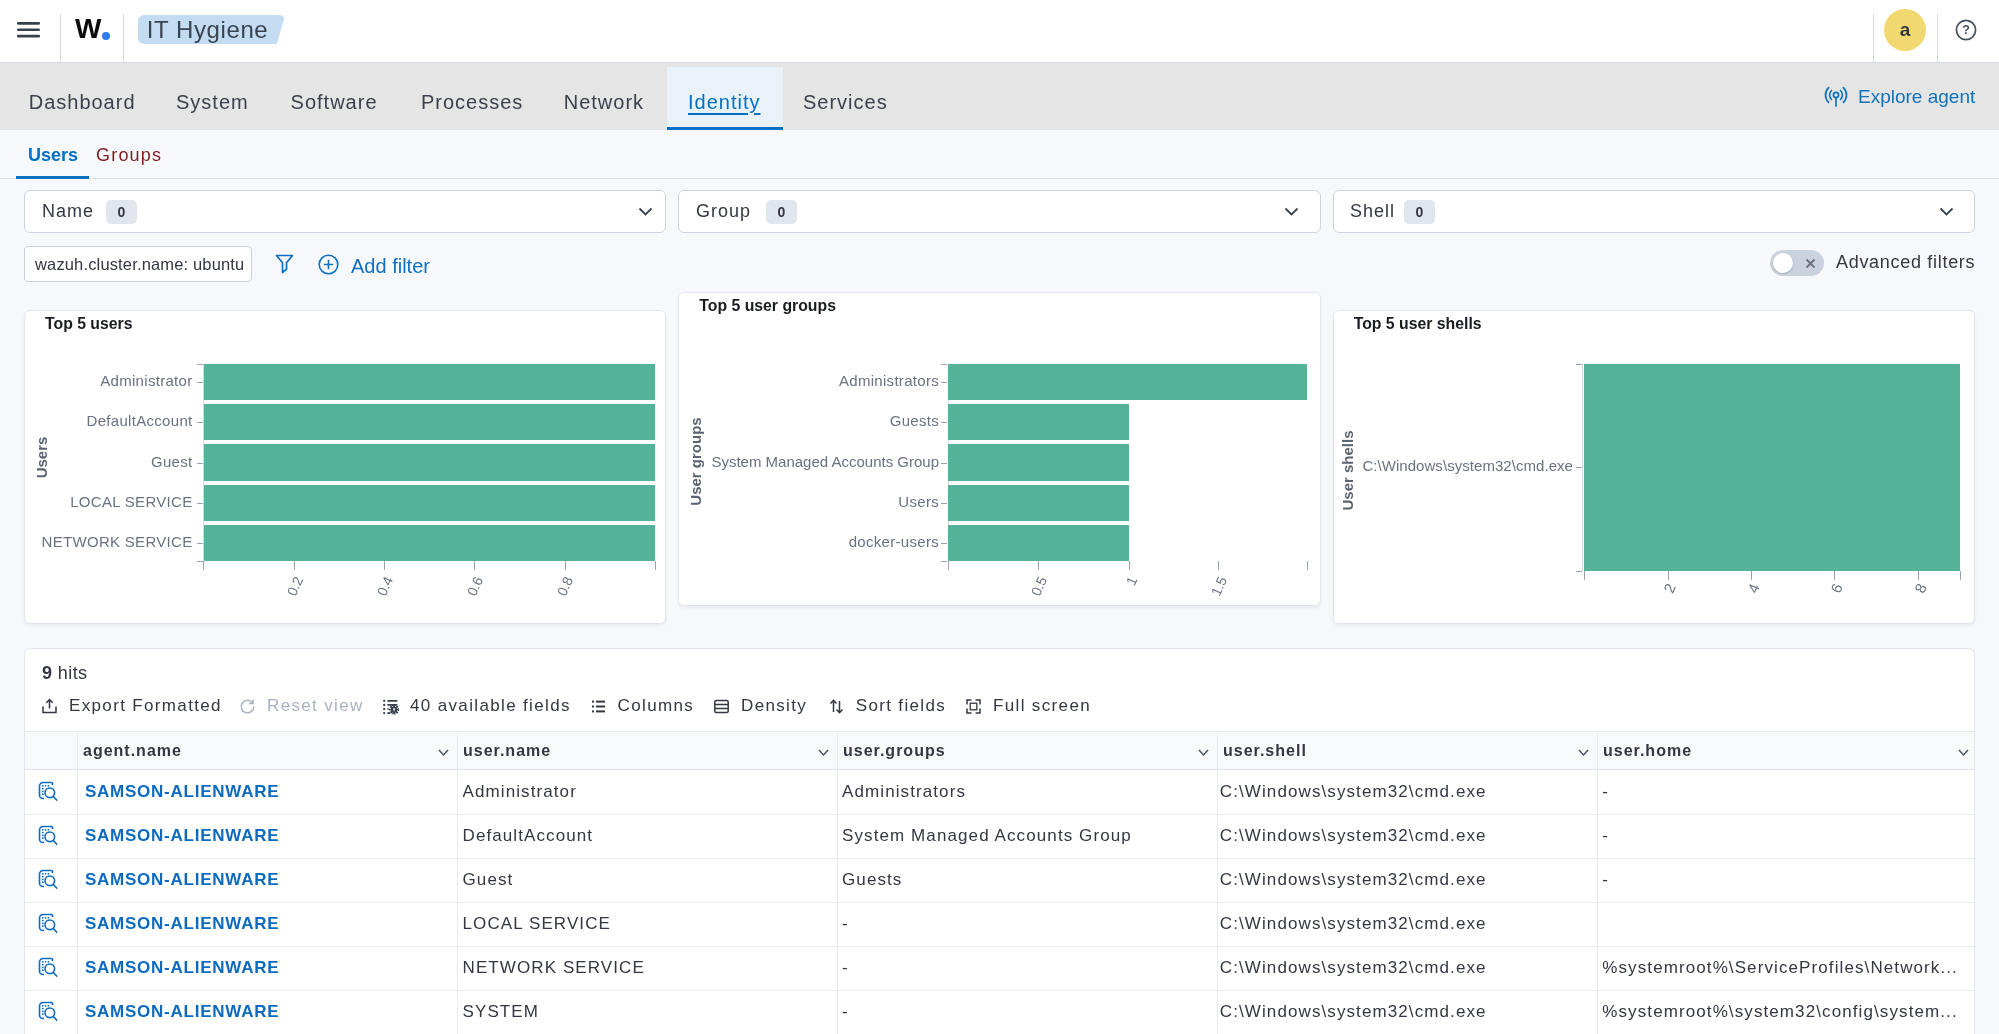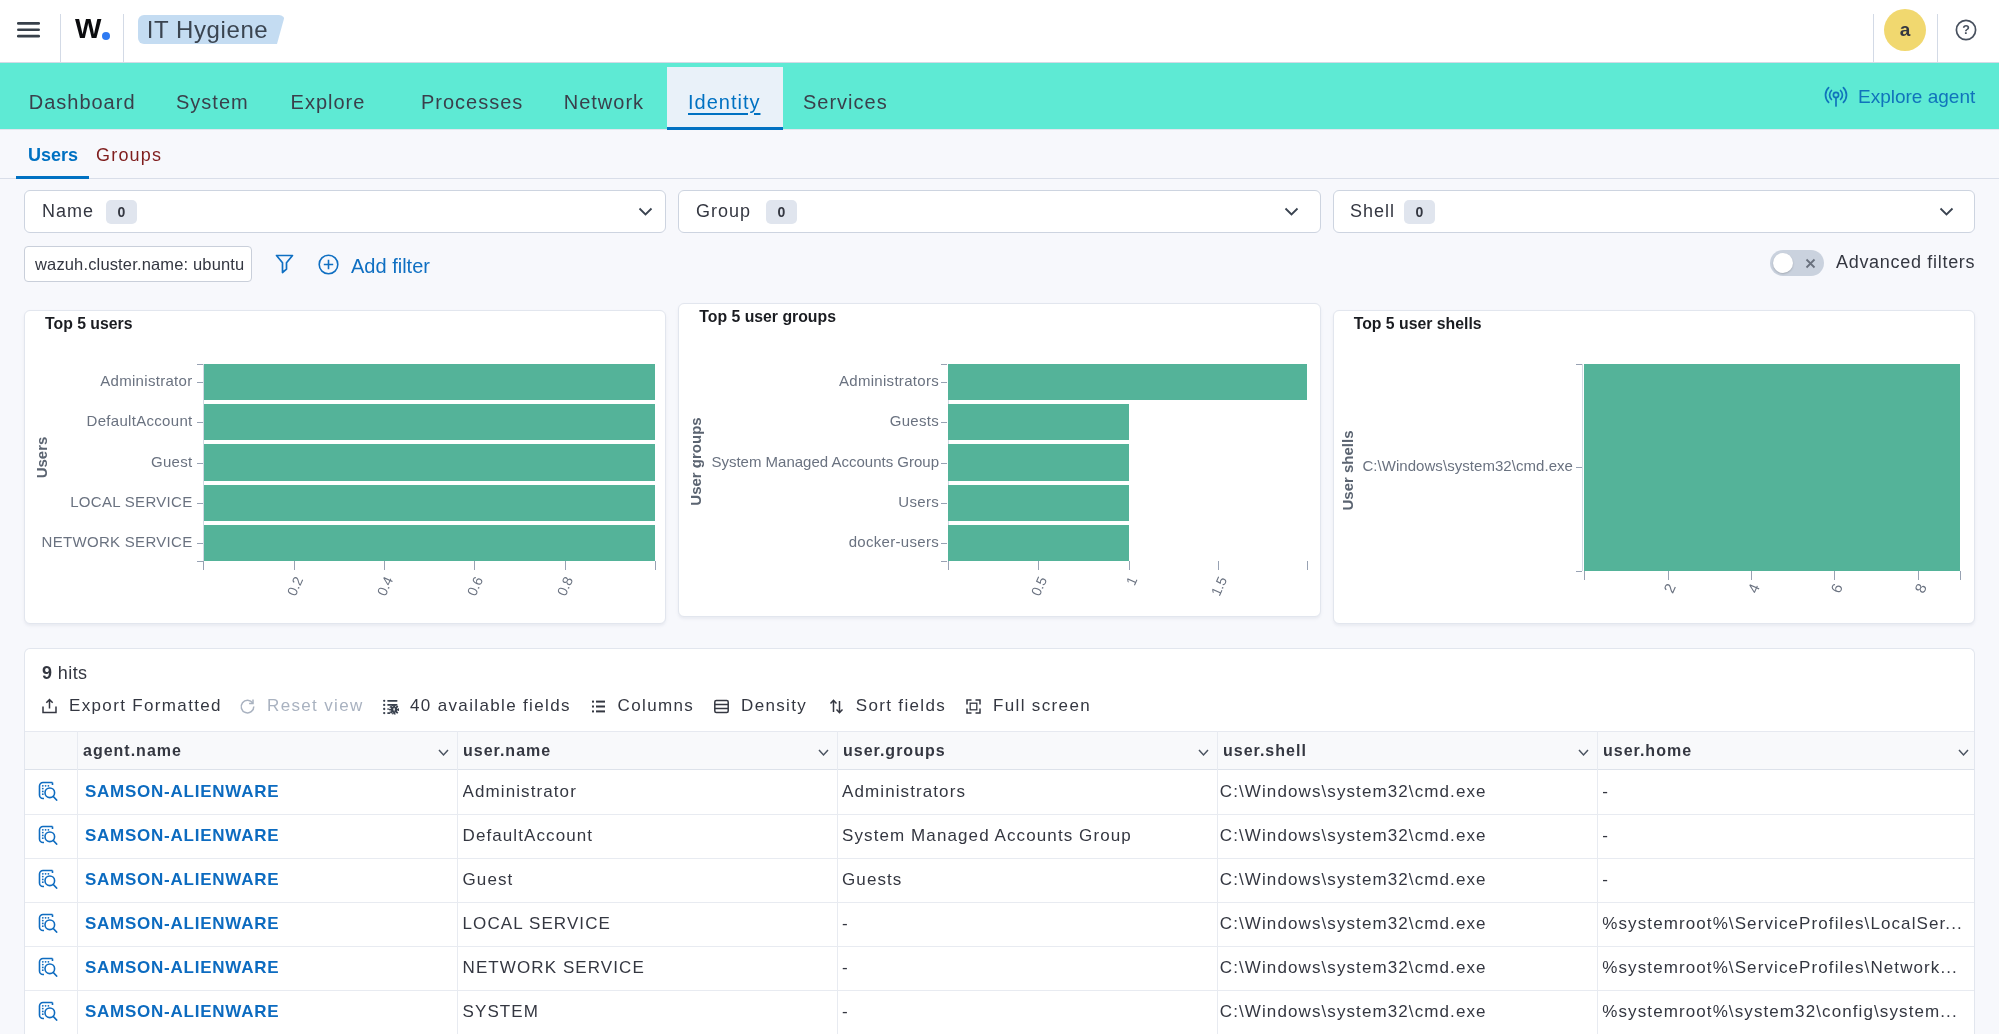--- a/index.html
+++ b/index.html
@@ -9,21 +9,21 @@
 .page { position:absolute; top:0; left:0; width:1999px; height:1034px; }
 
 .hdr { position:absolute; top:0; left:0; width:1999px; height:63px; background:#fff; border-bottom:1px solid #d3dae6; }
 .vsep { position:absolute; width:1px; background:#d3dae6; }
 .wlogo { position:absolute; left:75px; top:13px; font-size:28px; font-weight:bold; color:#0b0c0e; letter-spacing:0; }
 .wdot { position:absolute; left:102px; top:31.5px; width:8px; height:8px; border-radius:50%; background:#2e7af2; }
 .modbadge { position:absolute; left:138px; top:15px; height:29px; width:147px; background:#c4dcf2; clip-path:polygon(0 0, 147px 0, 139px 29px, 0 29px); border-radius:6px; }
 .modbadge span { position:absolute; left:0; right:8px; top:0; bottom:0; display:flex; align-items:center; justify-content:center; font-size:24px; letter-spacing:0.6px; color:#3a4450; }
 .avatar { position:absolute; left:1884px; top:9px; width:42px; height:42px; border-radius:50%; background:#f1d86f; display:flex; align-items:center; justify-content:center; font-size:19px; font-weight:600; color:#343741; }
 
-.tabrow { position:absolute; top:63px; left:0; width:1999px; height:67px; background:#5eead4; border-bottom:1px solid #e3e6ee; }
+.tabrow { position:absolute; top:63px; left:0; width:1999px; height:67px; background:#e5e5e5; border-bottom:1px solid #e3e6ee; }
 .tab { position:absolute; top:10px; height:58px; display:flex; align-items:center; font-size:20px; letter-spacing:1px; color:#3a3f4b; }
 .tab-active-bg { position:absolute; left:666.8px; top:4px; width:116.4px; height:63px; background:#e9f1f9; }
 .tab-underline { position:absolute; left:666.8px; top:63.5px; width:116.4px; height:3.5px; background:#0071c2; }
 .tab.active { color:#0071c2; text-decoration:underline; text-underline-offset:4px; }
 .explore { position:absolute; top:0; height:67px; left:1824px; display:flex; align-items:center; color:#1073bb; font-size:19px; }
 
 .subtabs { position:absolute; top:130px; left:0; width:1999px; height:49px; background:#f7f8fc; border-bottom:1px solid #d9dee9; }
 .subtab { position:absolute; top:1px; height:48px; display:flex; align-items:center; font-size:18px; }
 .users-underline { position:absolute; left:16px; top:45.5px; width:73px; height:3.5px; background:#0071c2; }
 
@@ -84,21 +84,21 @@
         <circle cx="11" cy="11" r="9.6" fill="none" stroke="#47505e" stroke-width="1.7"></circle>
         <text x="11" y="15.4" text-anchor="middle" font-size="12.5" font-weight="bold" fill="#47505e" font-family="Liberation Sans">?</text>
       </svg>
   </div>
 
   <div class="tabrow">
     <div class="tab-active-bg"></div>
     <div class="tab-underline"></div>
     <div class="tab" style="left:28.7px;">Dashboard</div>
     <div class="tab" style="left:176px;">System</div>
-    <div class="tab" style="left:290.6px;">Explore</div>
+    <div class="tab" style="left:290.6px;">Software</div>
     <div class="tab" style="left:421px;">Processes</div>
     <div class="tab" style="left:563.7px;">Network</div>
     <div class="tab active" style="left:688px;">Identity</div>
     <div class="tab" style="left:803px;">Services</div>
     <div class="explore">
       <svg width="24" height="22" viewBox="0 0 24 22" style="margin-right:10px;">
           <g fill="none" stroke="#1073bb" stroke-width="1.7" stroke-linecap="round">
             <circle cx="12" cy="9" r="2.6"></circle>
             <path d="M12 11.6 L12 20"></path>
             <path d="M7.5 13.5 a6.2 6.2 0 0 1 0-9"></path>
@@ -151,21 +151,21 @@
           <path d="M1.5 1.5 L9.5 9.5 M9.5 1.5 L1.5 9.5" stroke="#69707d" stroke-width="1.8"></path>
         </svg>
     </div>
     <div class="advlabel">Advanced filters</div>
   </div>
 
   <div class="content" style="background:none;">
     <div class="panel" style="left:24px;top:179.6px;width:642.3px;height:314.2px;">
         <div class="ptitle">Top 5 users</div>
       </div>
-    <div class="panel" style="left:678.3px;top:173px;width:642.3px;height:314.2px;">
+    <div class="panel" style="left:678.3px;top:162px;width:642.3px;height:314.2px;">
         <div class="ptitle">Top 5 user groups</div>
       </div>
     <div class="panel" style="left:1332.7px;top:179.6px;width:642.3px;height:314.2px;">
         <div class="ptitle">Top 5 user shells</div>
       </div>
     <div class="ytitle" style="left:-14.5px;top:318.9px;width:110px;text-align:center;">Users</div>
     <div class="catlab" style="left:0px;width:192.5px;top:241.9px;">Administrator</div>
     <div class="tick" style="left:196.8px;top:251.9px;width:6.4px;height:1px;"></div>
     <div class="catlab" style="left:0px;width:192.5px;top:282.2px;">DefaultAccount</div>
     <div class="tick" style="left:196.8px;top:292.2px;width:6.4px;height:1px;"></div>
@@ -442,21 +442,20 @@
               <circle cx="4.8" cy="10.4" r="0.9"></circle>
               <circle cx="4.8" cy="13.2" r="0.9"></circle>
             </g>
             <circle cx="11.8" cy="11.8" r="4.8" fill="none" stroke="#0f6cc0" stroke-width="1.6"></circle>
             <path d="M15.3 15.5 L18.6 19" stroke="#0f6cc0" stroke-width="1.8" stroke-linecap="round"></path>
           </svg>
       <div class="gcell glink" style="left:60px;">SAMSON-ALIENWARE</div>
       <div class="gcell" style="left:437.5px;">LOCAL SERVICE</div>
       <div class="gcell" style="left:817px;">-</div>
       <div class="gcell" style="left:1194.8px;">C:\Windows\system32\cmd.exe</div>
-      <div class="gcell" style="left:1577.3px;">%systemroot%\ServiceProfiles\LocalSer...</div>
     </div>
     <div class="grow" style="top:296.4px;">
       <svg class="abs" style="left:13px;top:11px;" width="21" height="22" viewBox="0 0 21 22">
             <g fill="none" stroke="#0f6cc0" stroke-width="1.6">
               <path d="M14.5 1.5 H5 A3.5 3.5 0 0 0 1.5 5 V14 A3.5 3.5 0 0 0 5 17.5 H6"></path>
               <path d="M14.5 1.5 V4"></path>
             </g>
             <g fill="#0f6cc0">
               <circle cx="4.8" cy="4.8" r="0.9"></circle>
               <circle cx="7.6" cy="4.8" r="0.9"></circle>

